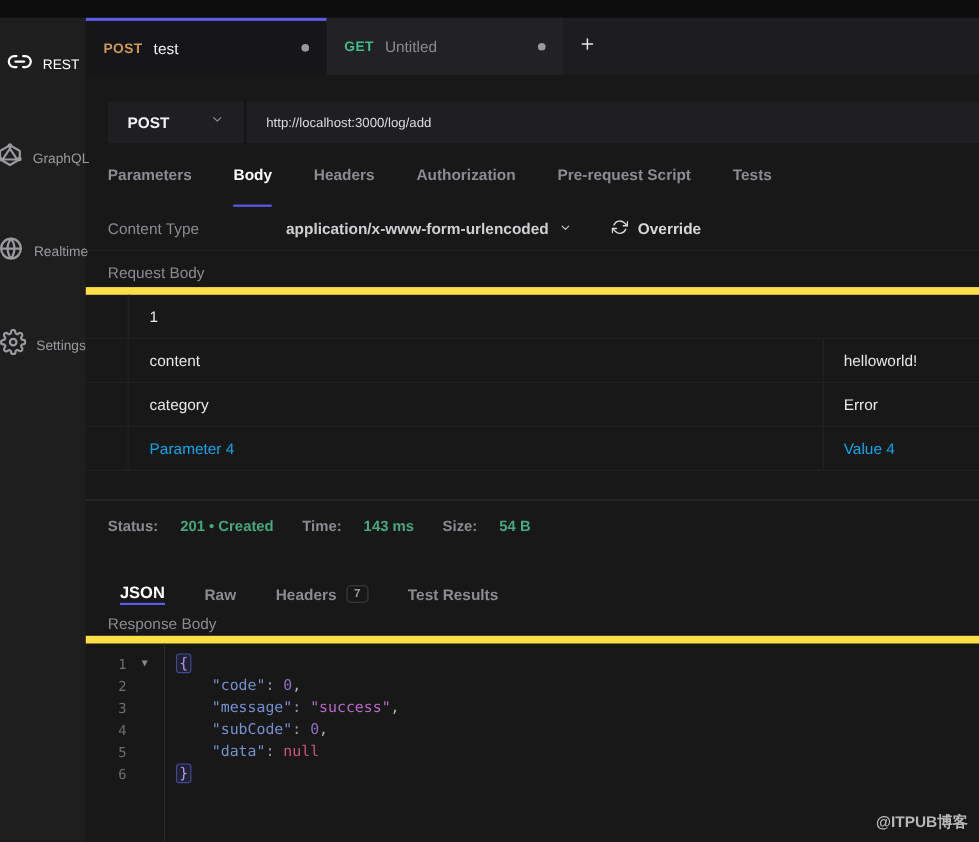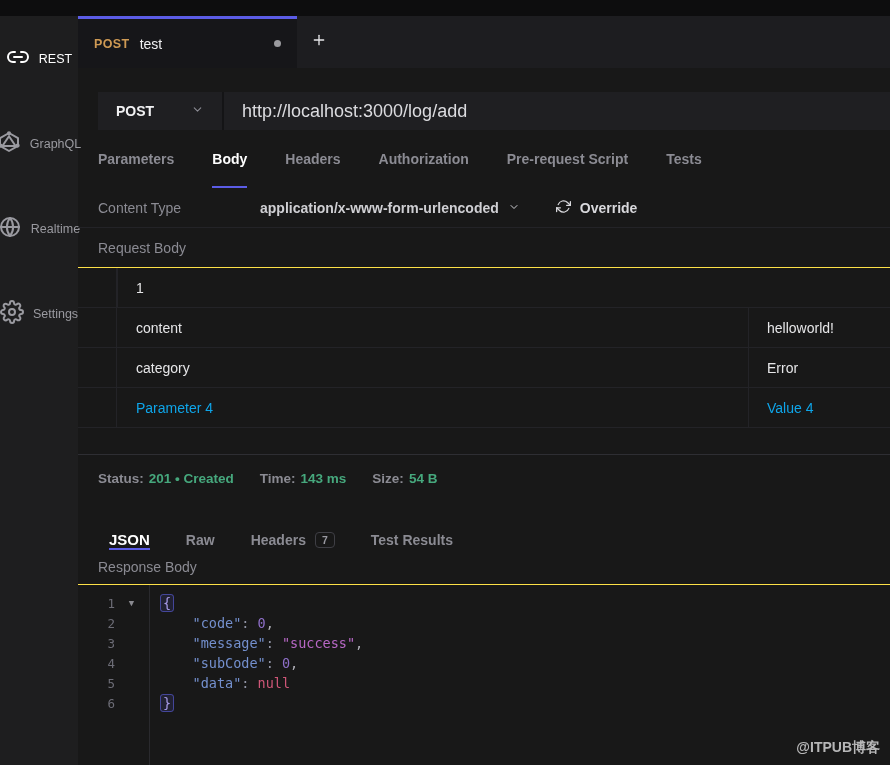--- a/index.html
+++ b/index.html
@@ -33,48 +33,48 @@
   .tab-name { font-size:14px; color:#f0f0f2; }
   .rtab-top.inactive .tab-name { color:#8a8a90; }
   .tab-dot { width:7px; height:7px; border-radius:50%; background:#9a9a9e; margin-left:auto; }
   .plus-btn { width:44px; display:flex; align-items:center; justify-content:center; cursor:pointer; }
 
   
   .request-bar { margin:24px 0 0 20px; height:38px; display:flex; background:#1f1f22; }
   .method-box { width:126px; display:flex; align-items:center; padding:0 18px; gap:10px; justify-content:space-between; cursor:pointer; border-right:2px solid #141416; }
   .method-box .m { font-size:14px; font-weight:bold; color:#f2f2f4; }
   .url-box { flex:1; display:flex; align-items:center; padding:0 18px; }
-  .url-box input { background:transparent; border:none; outline:none; color:#dcdce0; font-size:18px; font-family:"Liberation Sans",sans-serif; width:100%; }
+  .url-box input { background:transparent; border:none; outline:none; color:#dcdce0; font-size:12px; font-family:"Liberation Sans",sans-serif; width:100%; }
 
   
   .seg-tabs { margin-left:20px; height:58px; display:flex; align-items:stretch; gap:38px; flex-shrink:0; }
   .seg-tab { display:flex; align-items:center; font-size:14px; font-weight:600; color:#8b8b93; cursor:pointer; border-bottom:2.5px solid transparent; padding-top:2px; }
   .seg-tab.active { color:#ffffff; border-bottom-color:#5b5ce6; }
   .badge { margin-left:9px; font-size:10.5px; color:#9a9aa2; border:1px solid #3f3f45; border-radius:4px; padding:1px 6px; font-weight:600; }
 
   
   .ct-row { height:40px; display:flex; align-items:center; padding-left:20px; border-bottom:1px solid #232327; flex-shrink:0; }
   .ct-label { width:122px; font-size:14px; color:#8b8b93; }
   .ct-select { display:flex; align-items:center; gap:9px; cursor:pointer; color:#cfcfd3; font-size:14px; font-weight:600;margin-left:40px; }
   .override-btn { margin-left:36px; display:flex; align-items:center; gap:9px; cursor:pointer; color:#d8d8dc; font-size:14px; font-weight:600; }
 
-  .section-label { height:40px; line-height:40px; padding-left:20px; font-size:14px; color:#8b8b93; border-bottom:1px solid #fde047; flex-shrink:0; }
+  .section-label { height:40px; line-height:40px; padding-left:20px; font-size:14px; color:#8b8b93; border-bottom:7px solid #fde047; flex-shrink:0; }
   .section-label.resp { height:35px; line-height:35px; }
 
   
   .param-row { height:40px; display:flex; align-items:stretch; border-bottom:1px solid #232327; flex-shrink:0; }
   .cell-lead { width:39px; border-right:1px solid #232327; }
   .cell-key { flex:1; display:flex; align-items:center; padding-left:19px; font-size:14px; color:#e6e6e8; }
   .cell-val { width:142px; border-left:1px solid #232327; display:flex; align-items:center; padding-left:18px; font-size:14px; color:#e6e6e8; }
   .param-row.ph .cell-key, .param-row.ph .cell-val { color:#0ea5e9; }
   .table-tail { height:27px; border-bottom:1px solid #2e2e33; flex-shrink:0; }
 
   
   .status-row { height:47px; display:flex; align-items:center; padding-left:20px; gap:26px; font-size:13.5px; font-weight:600; flex-shrink:0; }
-  .stat-pair { display:flex; gap:5px; }
+  .stat-pair { display:flex; gap:20px; }
   .stat-label { color:#8b8b93; }
   .stat-value { color:#46a87d; }
 
   .res-tabs { height:48px; margin-left:31px; display:flex; align-items:flex-end; gap:36px; flex-shrink:0; }
 
   
   .code-area { flex:1; display:flex; min-height:0; font-family:"DejaVu Sans Mono", monospace; }
   .gutter { width:72px; border-right:1px solid #2a2a2e; padding-top:8px; flex-shrink:0; }
   .gut-line { height:20px; display:flex; align-items:center; }
   .ln { width:37px; text-align:right; font-size:12.5px; color:#6c6c76; }
@@ -145,20 +145,25 @@
   </nav>
 
   <div class="main">
 
     <div class="tabbar">
       <div class="rtab-top active">
         <span class="tab-method" style="color:#cf9a54">POST</span>
         <span class="tab-name">test</span>
         <span class="tab-dot"></span>
       </div>
+      <div class="rtab-top inactive" style="width:215px">
+        <span class="tab-method" style="color:#3fbf87">GET</span>
+        <span class="tab-name">Untitled</span>
+        <span class="tab-dot"></span>
+      </div>
       <div class="plus-btn">
         <span>
           <svg width="16" height="16" viewBox="0 0 24 24" stroke="#e8e8ea">
               <line x1="12" y1="5" x2="12" y2="19"></line>
               <line x1="5" y1="12" x2="19" y2="12"></line>
             </svg>
         </span>
       </div>
     </div>
 

